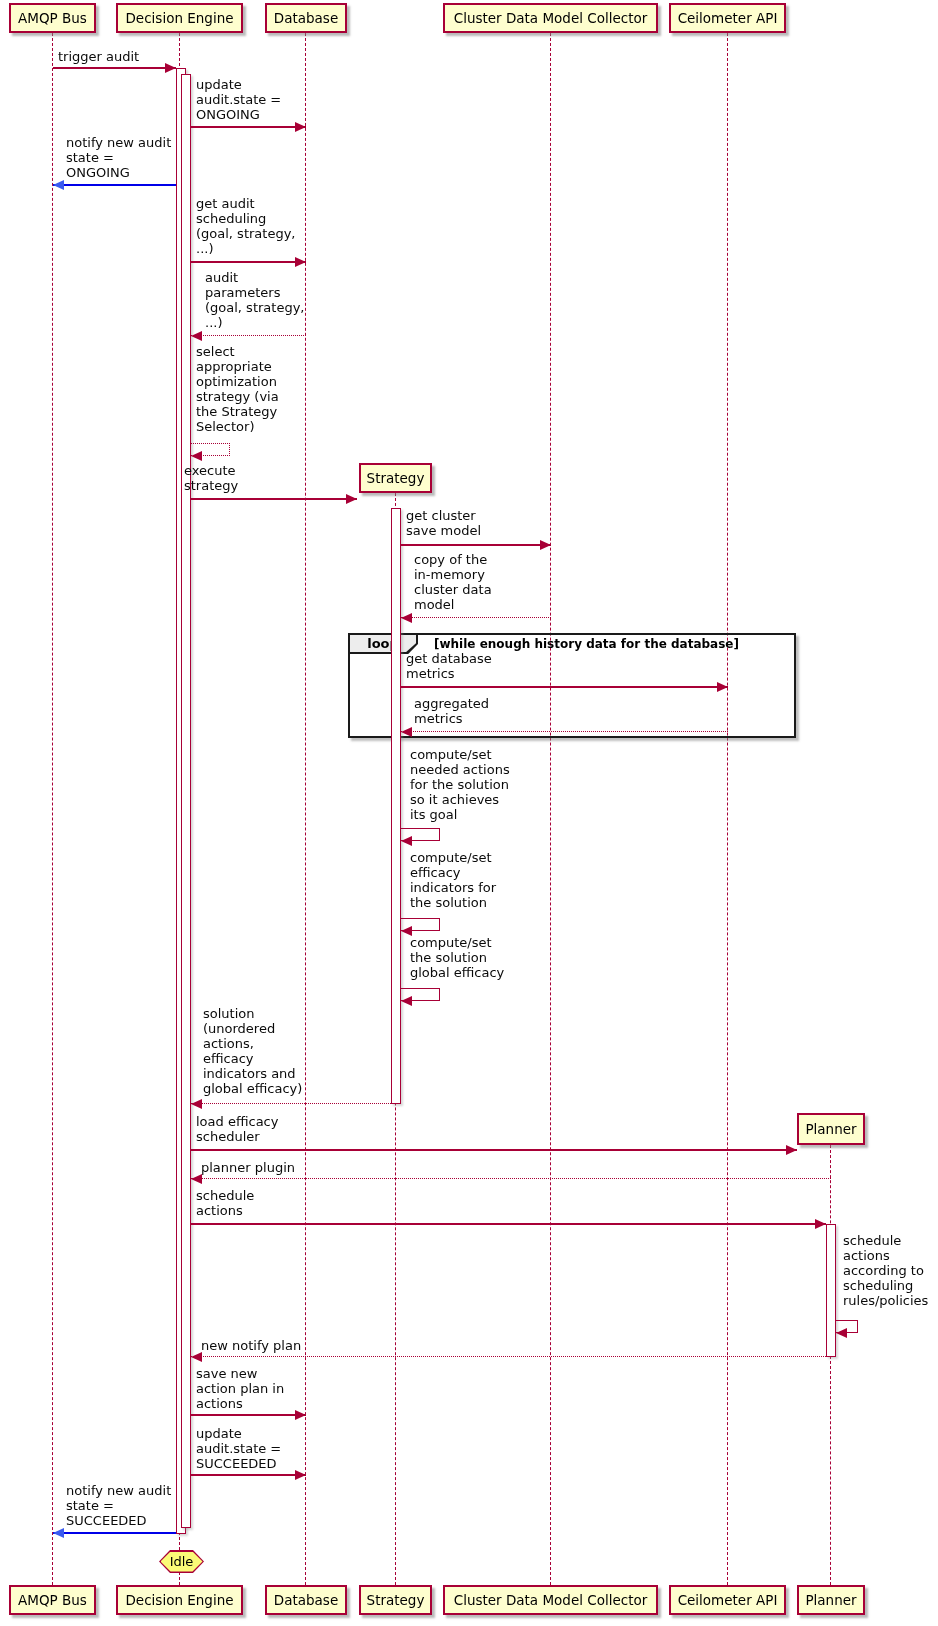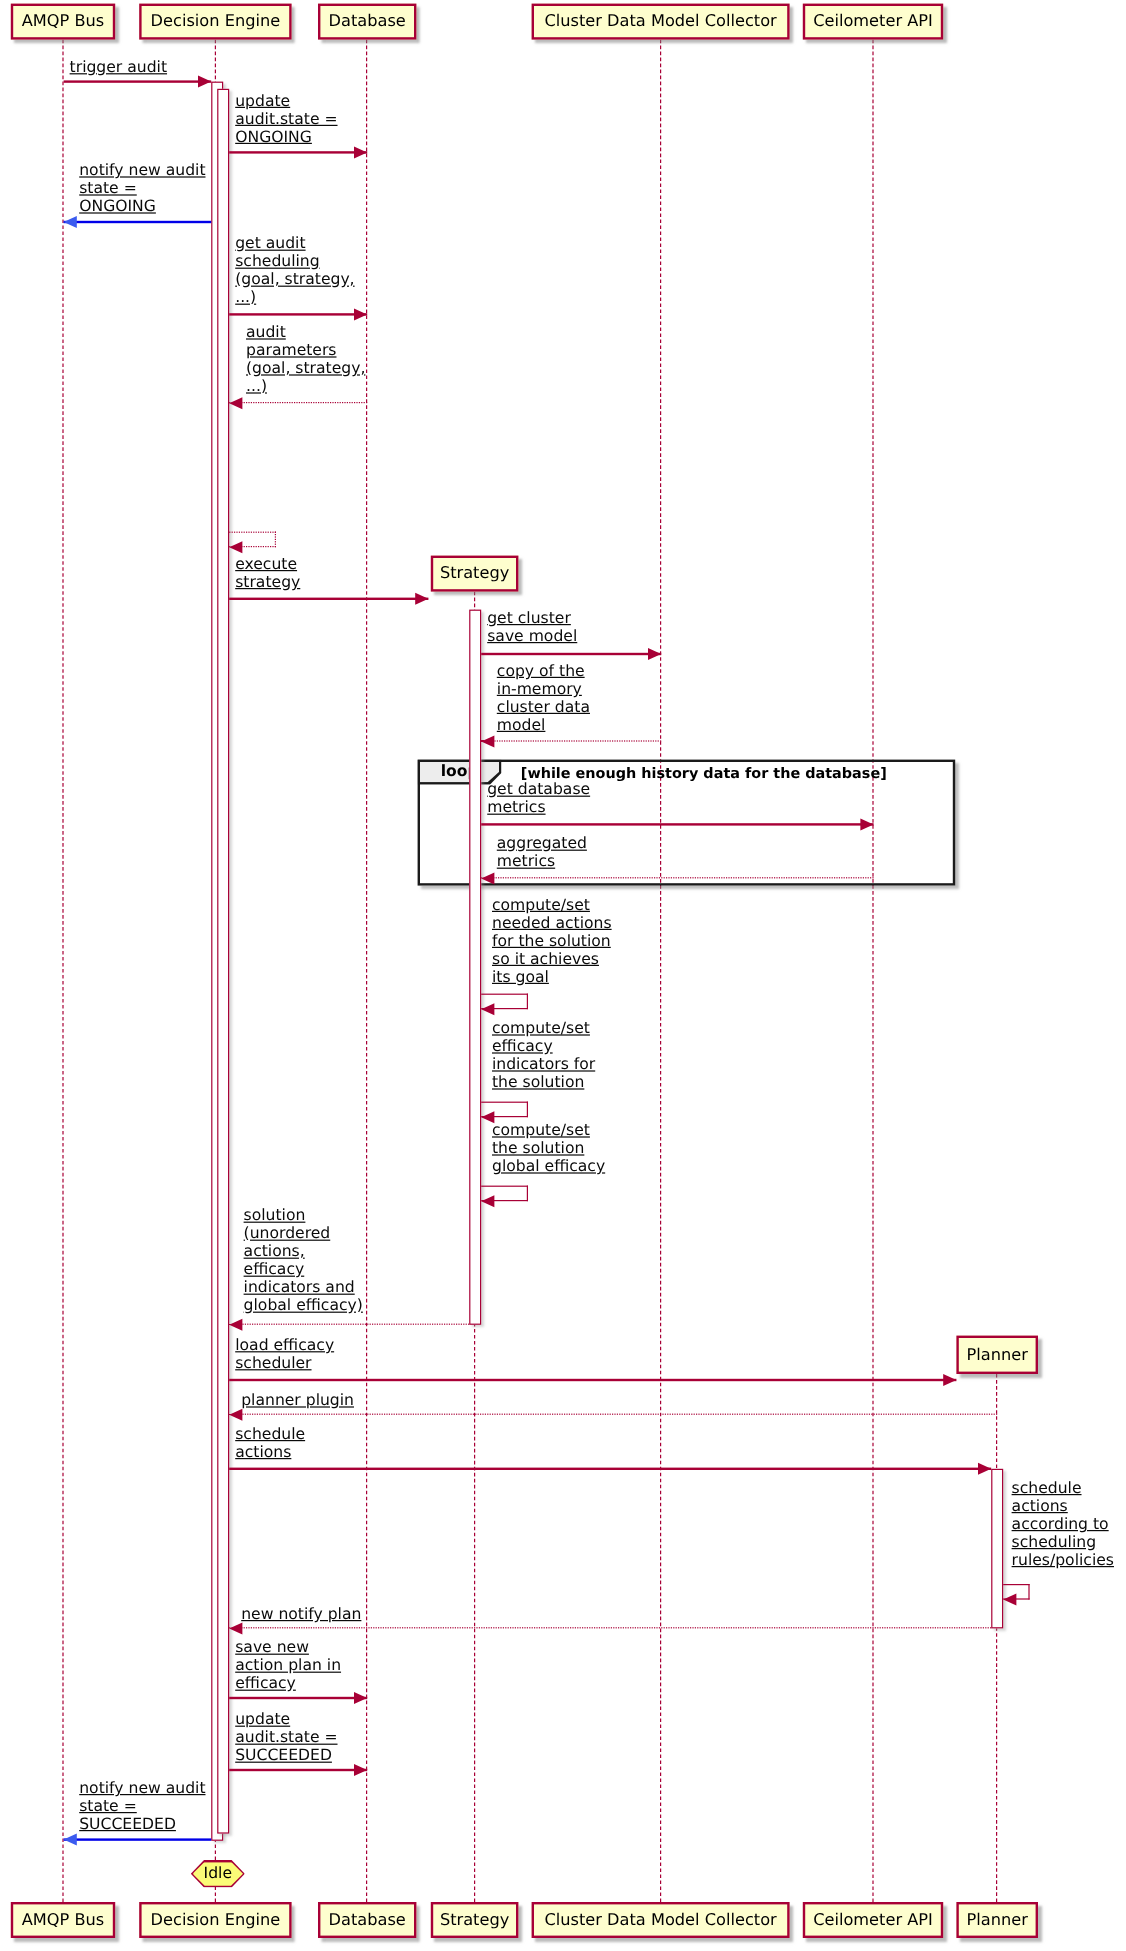--- a/index.html
+++ b/index.html
@@ -12,21 +12,21 @@
     position:absolute;height:30px;background:#FEFECE;border:2px solid #A80036;
     box-shadow:3px 3px 2px rgba(130,130,130,.55);
     display:flex;align-items:center;justify-content:center;
     font-size:13.5px;white-space:nowrap;box-sizing:border-box;
   }
   .bar{
     position:absolute;width:10px;background:#ffffff;border:1.5px solid #A80036;
     box-sizing:border-box;box-shadow:2px 2px 2px rgba(140,140,140,.35);
   }
   .msg{
-    position:absolute;font-size:13px;line-height:15px;white-space:pre-line;color:#0a0a0a;text-decoration:underline;
+    position:absolute;font-size:13px;line-height:15px;white-space:pre-line;color:#0a0a0a;
   }
   .line{position:absolute;height:1.5px;background:#A80036;}
   .line.dotted{height:0;background:none;border-top:1.5px dotted #A80036;}
   .line.blue{background:#0000E8;}
   .head-r{position:absolute;width:0;height:0;
     border-top:5px solid transparent;border-bottom:5px solid transparent;
     border-left:11px solid #A80036;}
   .head-l{position:absolute;width:0;height:0;
     border-top:5px solid transparent;border-bottom:5px solid transparent;
     border-right:11px solid #A80036;}
@@ -96,24 +96,30 @@
   <div class="line" style="left:191px;top:261px;width:115px"></div>
   <div class="head-r" style="left:295px;top:257px"></div>
 
   <div class="msg" style="left:205px;top:270px">audit
 parameters
 (goal, strategy,
 ...)</div>
   <div class="line dotted" style="left:191px;top:335px;width:115px"></div>
   <div class="head-l" style="left:191px;top:331px"></div>
 
+  <div class="msg" style="left:196px;top:344px">select
+appropriate
+optimization
+strategy (via
+the Strategy
+Selector)</div>
   <div class="selfmsg dotted" style="left:191px;top:443px;width:39px;height:13px"></div>
   <div class="head-l" style="left:191px;top:451px"></div>
 
-  <div class="msg" style="left:196px;top:463px">execute
+  <div class="msg" style="left:184px;top:463px">execute
 strategy</div>
   <div class="line" style="left:191px;top:498px;width:166px"></div>
   <div class="head-r" style="left:346px;top:494px"></div>
 
   <div class="msg" style="left:406px;top:508px">get cluster
 save model</div>
   <div class="line" style="left:401px;top:544px;width:150px"></div>
   <div class="head-r" style="left:540px;top:540px"></div>
 
   <div class="msg" style="left:414px;top:552px">copy of the
@@ -184,21 +190,21 @@
 rules/policies</div>
   <div class="selfmsg" style="left:836px;top:1320px;width:22px;height:13px"></div>
   <div class="head-l" style="left:836px;top:1328px"></div>
 
   <div class="msg" style="left:201px;top:1338px">new notify plan</div>
   <div class="line dotted" style="left:191px;top:1356px;width:635px"></div>
   <div class="head-l" style="left:191px;top:1352px"></div>
 
   <div class="msg" style="left:196px;top:1366px">save new
 action plan in
-efficacy</div>
+actions</div>
   <div class="line" style="left:191px;top:1414px;width:115px"></div>
   <div class="head-r" style="left:295px;top:1410px"></div>
 
   <div class="msg" style="left:196px;top:1426px">update
 audit.state =
 SUCCEEDED</div>
   <div class="line" style="left:191px;top:1474px;width:115px"></div>
   <div class="head-r" style="left:295px;top:1470px"></div>
 
   <div class="msg" style="left:66px;top:1483px">notify new audit

